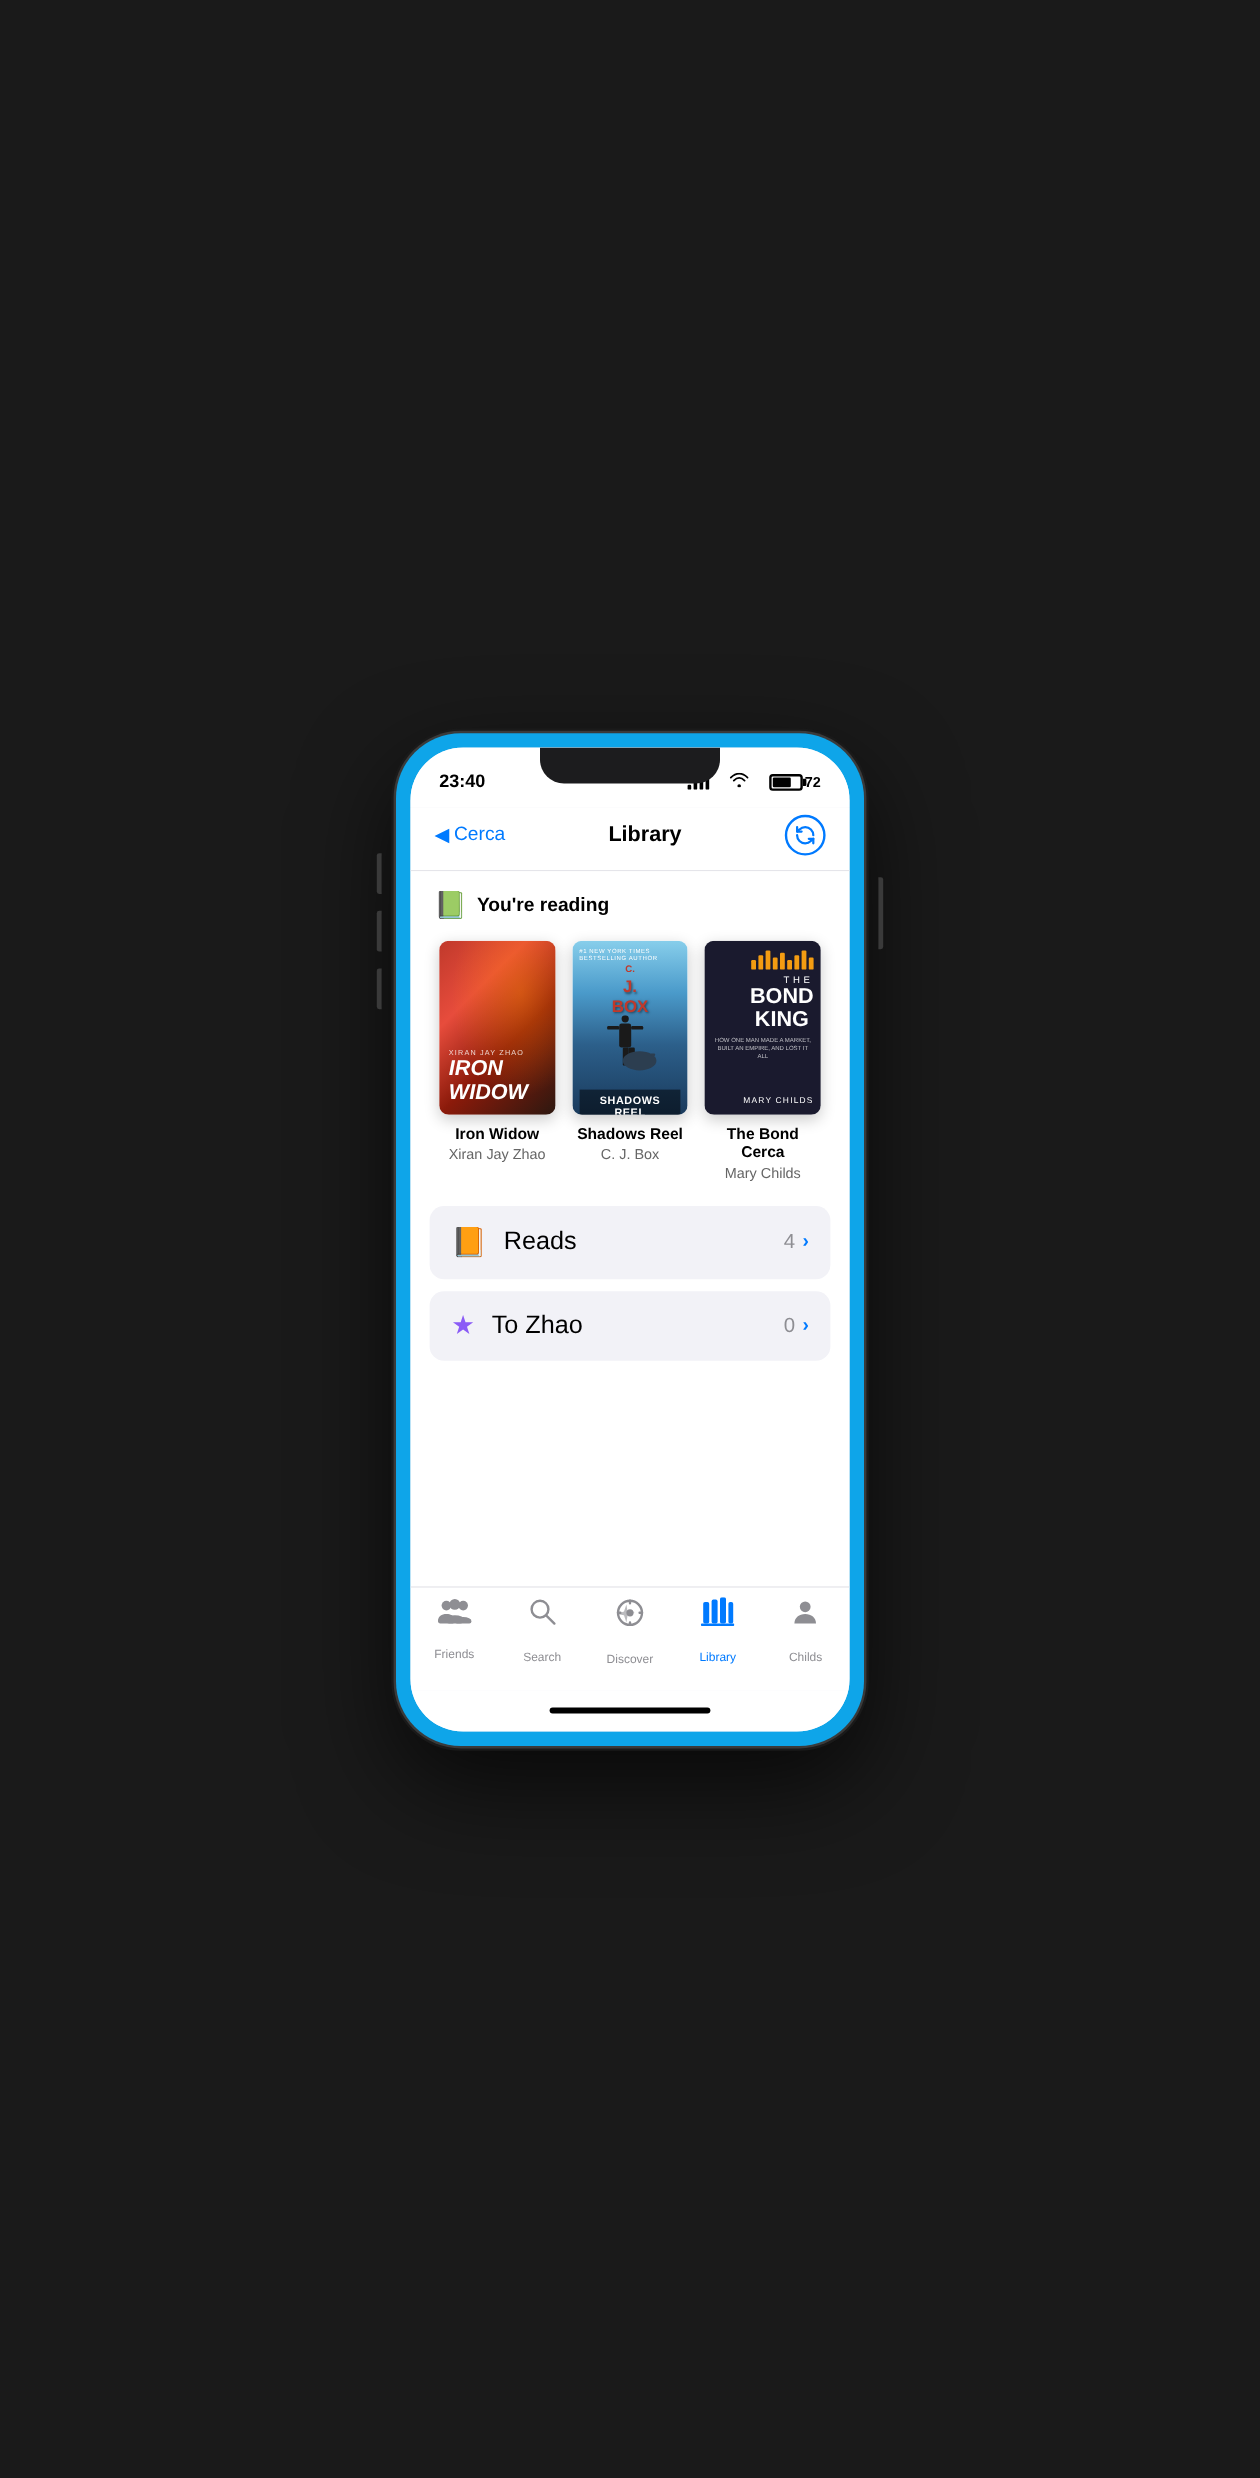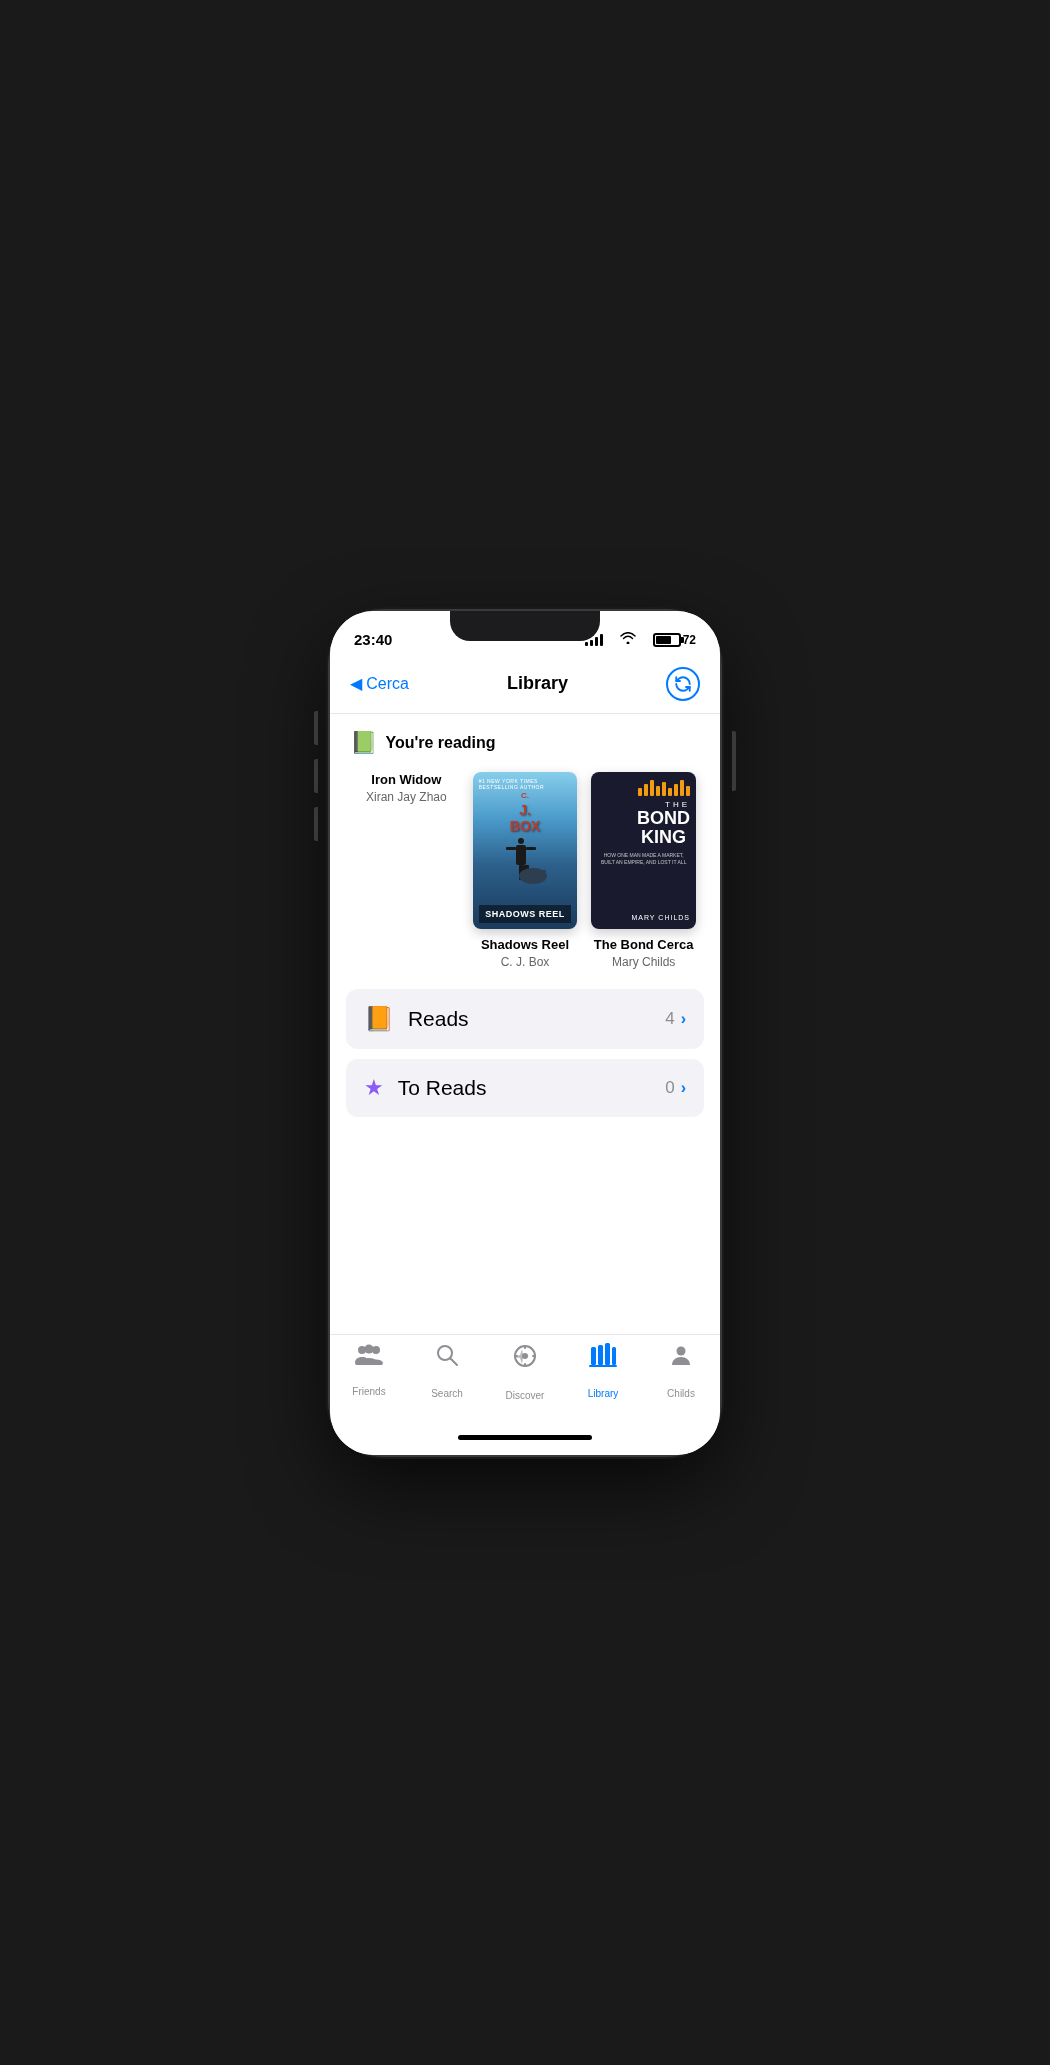--- a/index.html
+++ b/index.html
@@ -7,22 +7,23 @@
       background: #1a1a1a;
       display: flex;
       justify-content: center;
       align-items: center;
       min-height: 100vh;
       font-family: -apple-system, BlinkMacSystemFont, 'SF Pro Display', 'Helvetica Neue', sans-serif;
     }
     .phone-outer {
       width: 390px;
       height: 844px;
-      background: #86efac;
+      background: #0ea5e9;
       border-radius: 54px;
+      padding: 12px;
       box-shadow:
         0 0 0 2px #3a3a3a,
         0 0 0 4px #1a1a1a,
         0 30px 80px rgba(0,0,0,0.7);
       position: relative;
     }
     .phone-inner {
       width: 100%;
       height: 100%;
       background: #f2f2f7;
@@ -512,20 +513,26 @@
 
       <div class="reading-section">
         <div class="section-header">
           <span class="book-icon-green">📗</span>
           <span class="section-title">You're reading</span>
         </div>
 
         <div class="books-grid">
 
           <div class="book-item">
+            <div class="book-cover">
+              <div class="book-cover-iron-widow">
+                <div class="iron-widow-author">XIRAN JAY ZHAO</div>
+                <div class="iron-widow-title">IRON<br>WIDOW</div>
+              </div>
+            </div>
             <div class="book-title">Iron Widow</div>
             <div class="book-author">Xiran Jay Zhao</div>
           </div>
 
           <div class="book-item">
             <div class="book-cover">
               <div class="book-cover-shadows">
                 <div class="shadows-tag">#1 NEW YORK TIMES BESTSELLING AUTHOR</div>
                 <div class="shadows-author-small">C.</div>
                 <div class="shadows-author">J.<br>BOX</div>
@@ -582,21 +589,21 @@
 
         <div class="list-item-card">
           <span class="list-item-icon">📙</span>
           <span class="list-item-label">Reads</span>
           <span class="list-item-count">4</span>
           <span class="list-item-chevron">›</span>
         </div>
 
         <div class="list-item-card">
           <span class="list-item-icon" style="color:#8b5cf6; font-size:22px;">★</span>
-          <span class="list-item-label">To Reads</span>
+          <span class="list-item-label">To Zhao</span>
           <span class="list-item-count">0</span>
           <span class="list-item-chevron">›</span>
         </div>
 
       </div>
 
     </div>
 
     <div class="tab-bar">
 

